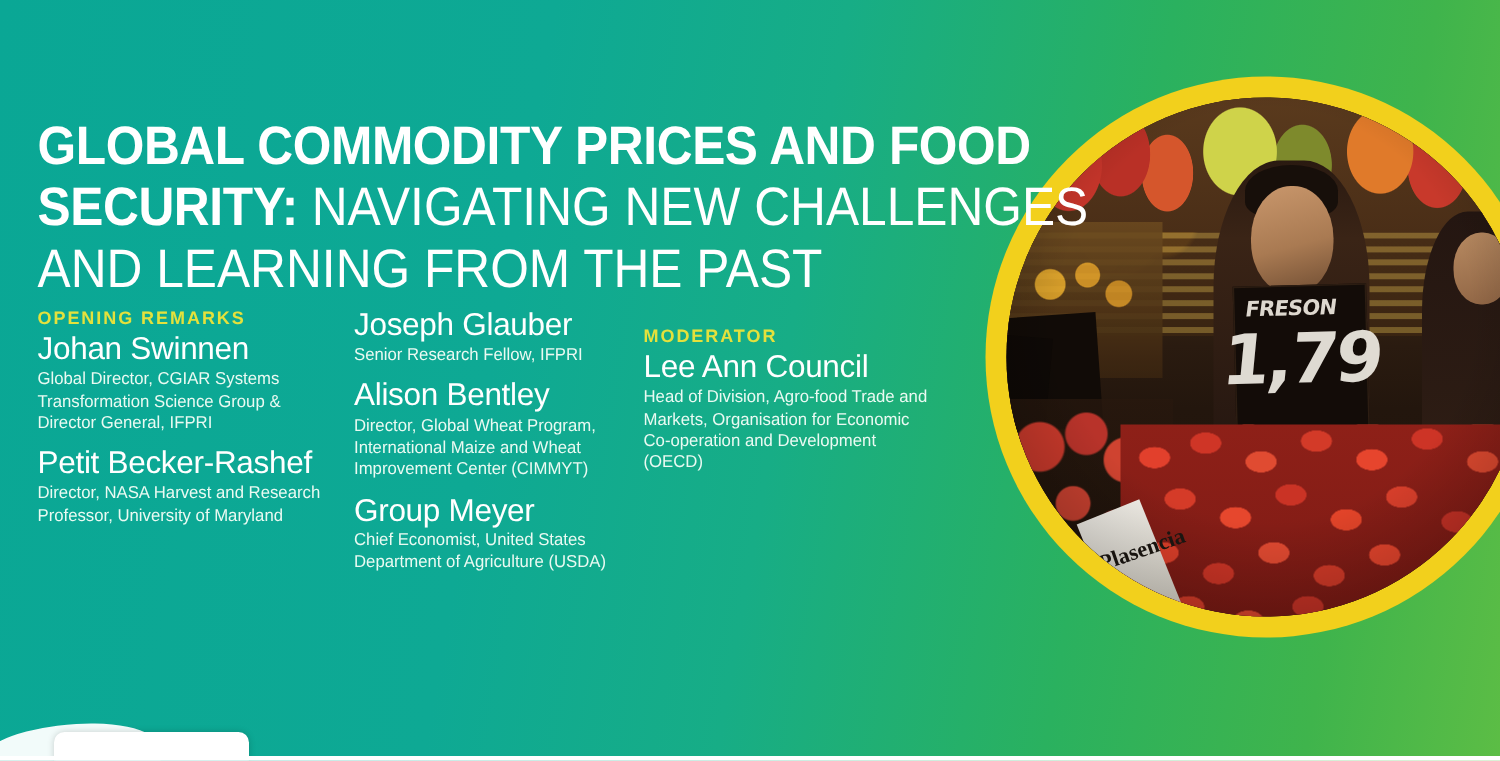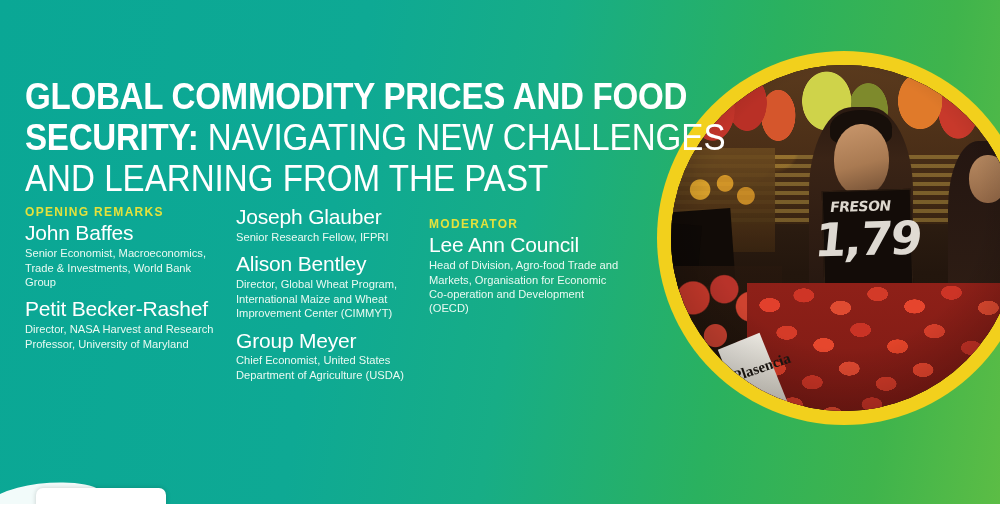--- a/index.html
+++ b/index.html
@@ -278,22 +278,22 @@
     <div class="hl-line">
       <span class="hl-n">AND LEARNING FROM THE PAST</span>
     </div>
   </div>
 
   <div id="cols">
 
     <div class="col" id="col1">
       <div class="sec-label">OPENING REMARKS</div>
       <div class="person">
-        <div class="p-name">John Baffes</div>
-        <div class="p-role">Senior Economist, Macroeconomics, Trade &amp; Investments, World Bank Group</div>
+        <div class="p-name">Johan Swinnen</div>
+        <div class="p-role">Global Director, CGIAR Systems Transformation Science Group &amp; Director General, IFPRI</div>
       </div>
       <div class="person">
         <div class="p-name">Petit Becker-Rashef</div>
         <div class="p-role">Director, NASA Harvest and Research Professor, University of Maryland</div>
       </div>
     </div>
 
     <div class="col" id="col2">
       <div class="person">
         <div class="p-name">Joseph Glauber</div>

